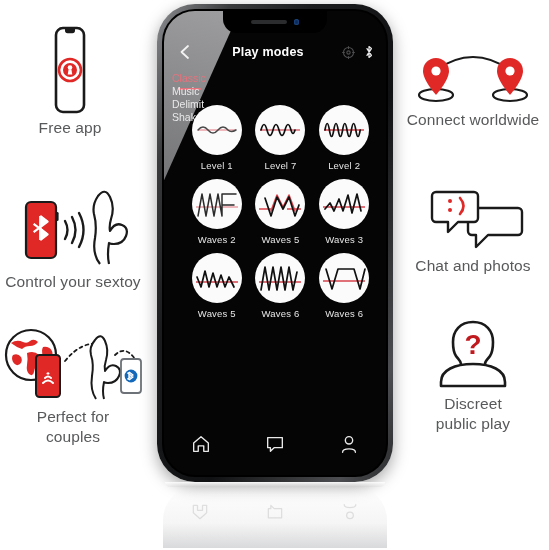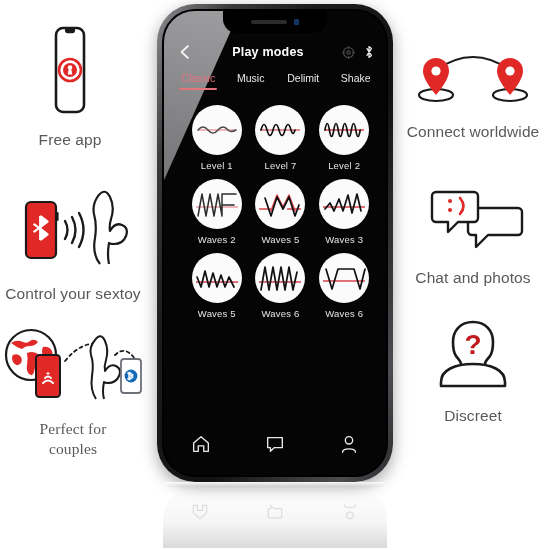--- a/index.html
+++ b/index.html
@@ -9,27 +9,27 @@
     font-family:"Liberation Sans", sans-serif;
     overflow:hidden;
     position:relative;
   }
   .stage{position:absolute;inset:0;}
 
   
   .feature{position:absolute;display:flex;flex-direction:column;align-items:center;}
   .feature .art{display:flex;align-items:center;justify-content:center;}
   .feature .cap{
-    margin-top:16px;text-align:center;color:#58595b;
+    margin-top:4px;text-align:center;color:#58595b;
     font-size:15.5px;line-height:1.28;letter-spacing:.1px;font-weight:400;
   }
 
   #f-free-app{left:0;top:26px;width:140px;}
   #f-control{left:0;top:190px;width:146px;}
-  #f-longdistance{left:0;top:325px;width:146px;font-family:Liberation Serif, serif;}
+  #f-longdistance{left:0;top:325px;width:146px;}
   #f-connect{right:0;top:50px;width:152px;}
   #f-chat{right:0;top:188px;width:152px;}
   #f-discreet{right:0;top:318px;width:152px;}
 
   
   .phone-wrap{position:absolute;left:157px;top:4px;width:236px;height:490px;}
   .phone{
     position:absolute;left:0;top:0;width:236px;height:478px;
     border-radius:38px;
     background:linear-gradient(115deg,#8d8f92 0%,#3a3b3d 16%,#1b1c1e 34%,#101112 60%,#4b4d50 88%,#2a2b2d 100%);
@@ -65,21 +65,21 @@
 
   
   .app-header{position:absolute;left:0;right:0;top:28px;height:26px;z-index:5;
     display:flex;align-items:center;padding:0 12px;box-sizing:border-box;}
   .back-btn{width:18px;height:18px;flex:0 0 auto;display:flex;align-items:center;justify-content:center;}
   .hdr-title{flex:1;text-align:center;color:#fff;font-size:12.5px;font-weight:700;letter-spacing:.2px;}
   .hdr-icons{display:flex;gap:9px;align-items:center;flex:0 0 auto;}
 
   
   .tabs{position:absolute;left:4px;right:0;top:60px;height:24px;z-index:5;
-    display:flex;align-items:flex-start;padding:0 4px;box-sizing:border-box;}
+    display:flex;align-items:flex-start;padding:0 4px;box-sizing:border-box;flex-direction:column;}
   .tab{flex:1;text-align:center;font-size:10.5px;color:#e9e9ea;padding-top:1px;position:relative;}
   .tab.active{color:#e4737d;}
   .tab.active::after{
     content:"";position:absolute;left:14%;right:14%;bottom:-6px;height:1.6px;background:#e4737d;border-radius:2px;
   }
 
   
   .grid{
     position:absolute;left:11px;right:0;top:94px;z-index:5;
     display:grid;grid-template-columns:repeat(3,1fr);row-gap:8px;
@@ -225,20 +225,21 @@
   <div class="feature" id="f-discreet">
     <div class="art">
       <svg width="112" height="72" viewBox="0 0 112 72">
         <path d="M56 4 c-13 0 -20 9 -20 20 c0 7 1 11 3 14 c2 3 5 5 5 8 v4 h24 v-4 c0 -3 3 -5 5 -8 c2 -3 3 -7 3 -14 c0 -11 -7 -20 -20 -20Z" fill="#fff" stroke="#1A1A1A" stroke-width="2.6" stroke-linejoin="round"></path>
         <path d="M24 68 v-4 c0 -12 14 -18 32 -18 s32 6 32 18 v4 Z" fill="#fff" stroke="#1A1A1A" stroke-width="2.6" stroke-linejoin="round"></path>
         <text x="56" y="36" text-anchor="middle" font-family="Liberation Sans, sans-serif" font-size="28" font-weight="700" fill="#C0191E">?</text>
       </svg>
     </div>
     <div class="cap">
       <div>Discreet</div>
+      <div>public play</div>
     </div>
   </div>
 
   <div class="phone-wrap">
     <div class="phone">
       <div class="phone-inner">
         <div class="screen">
 
           <div class="glare"></div>
 

